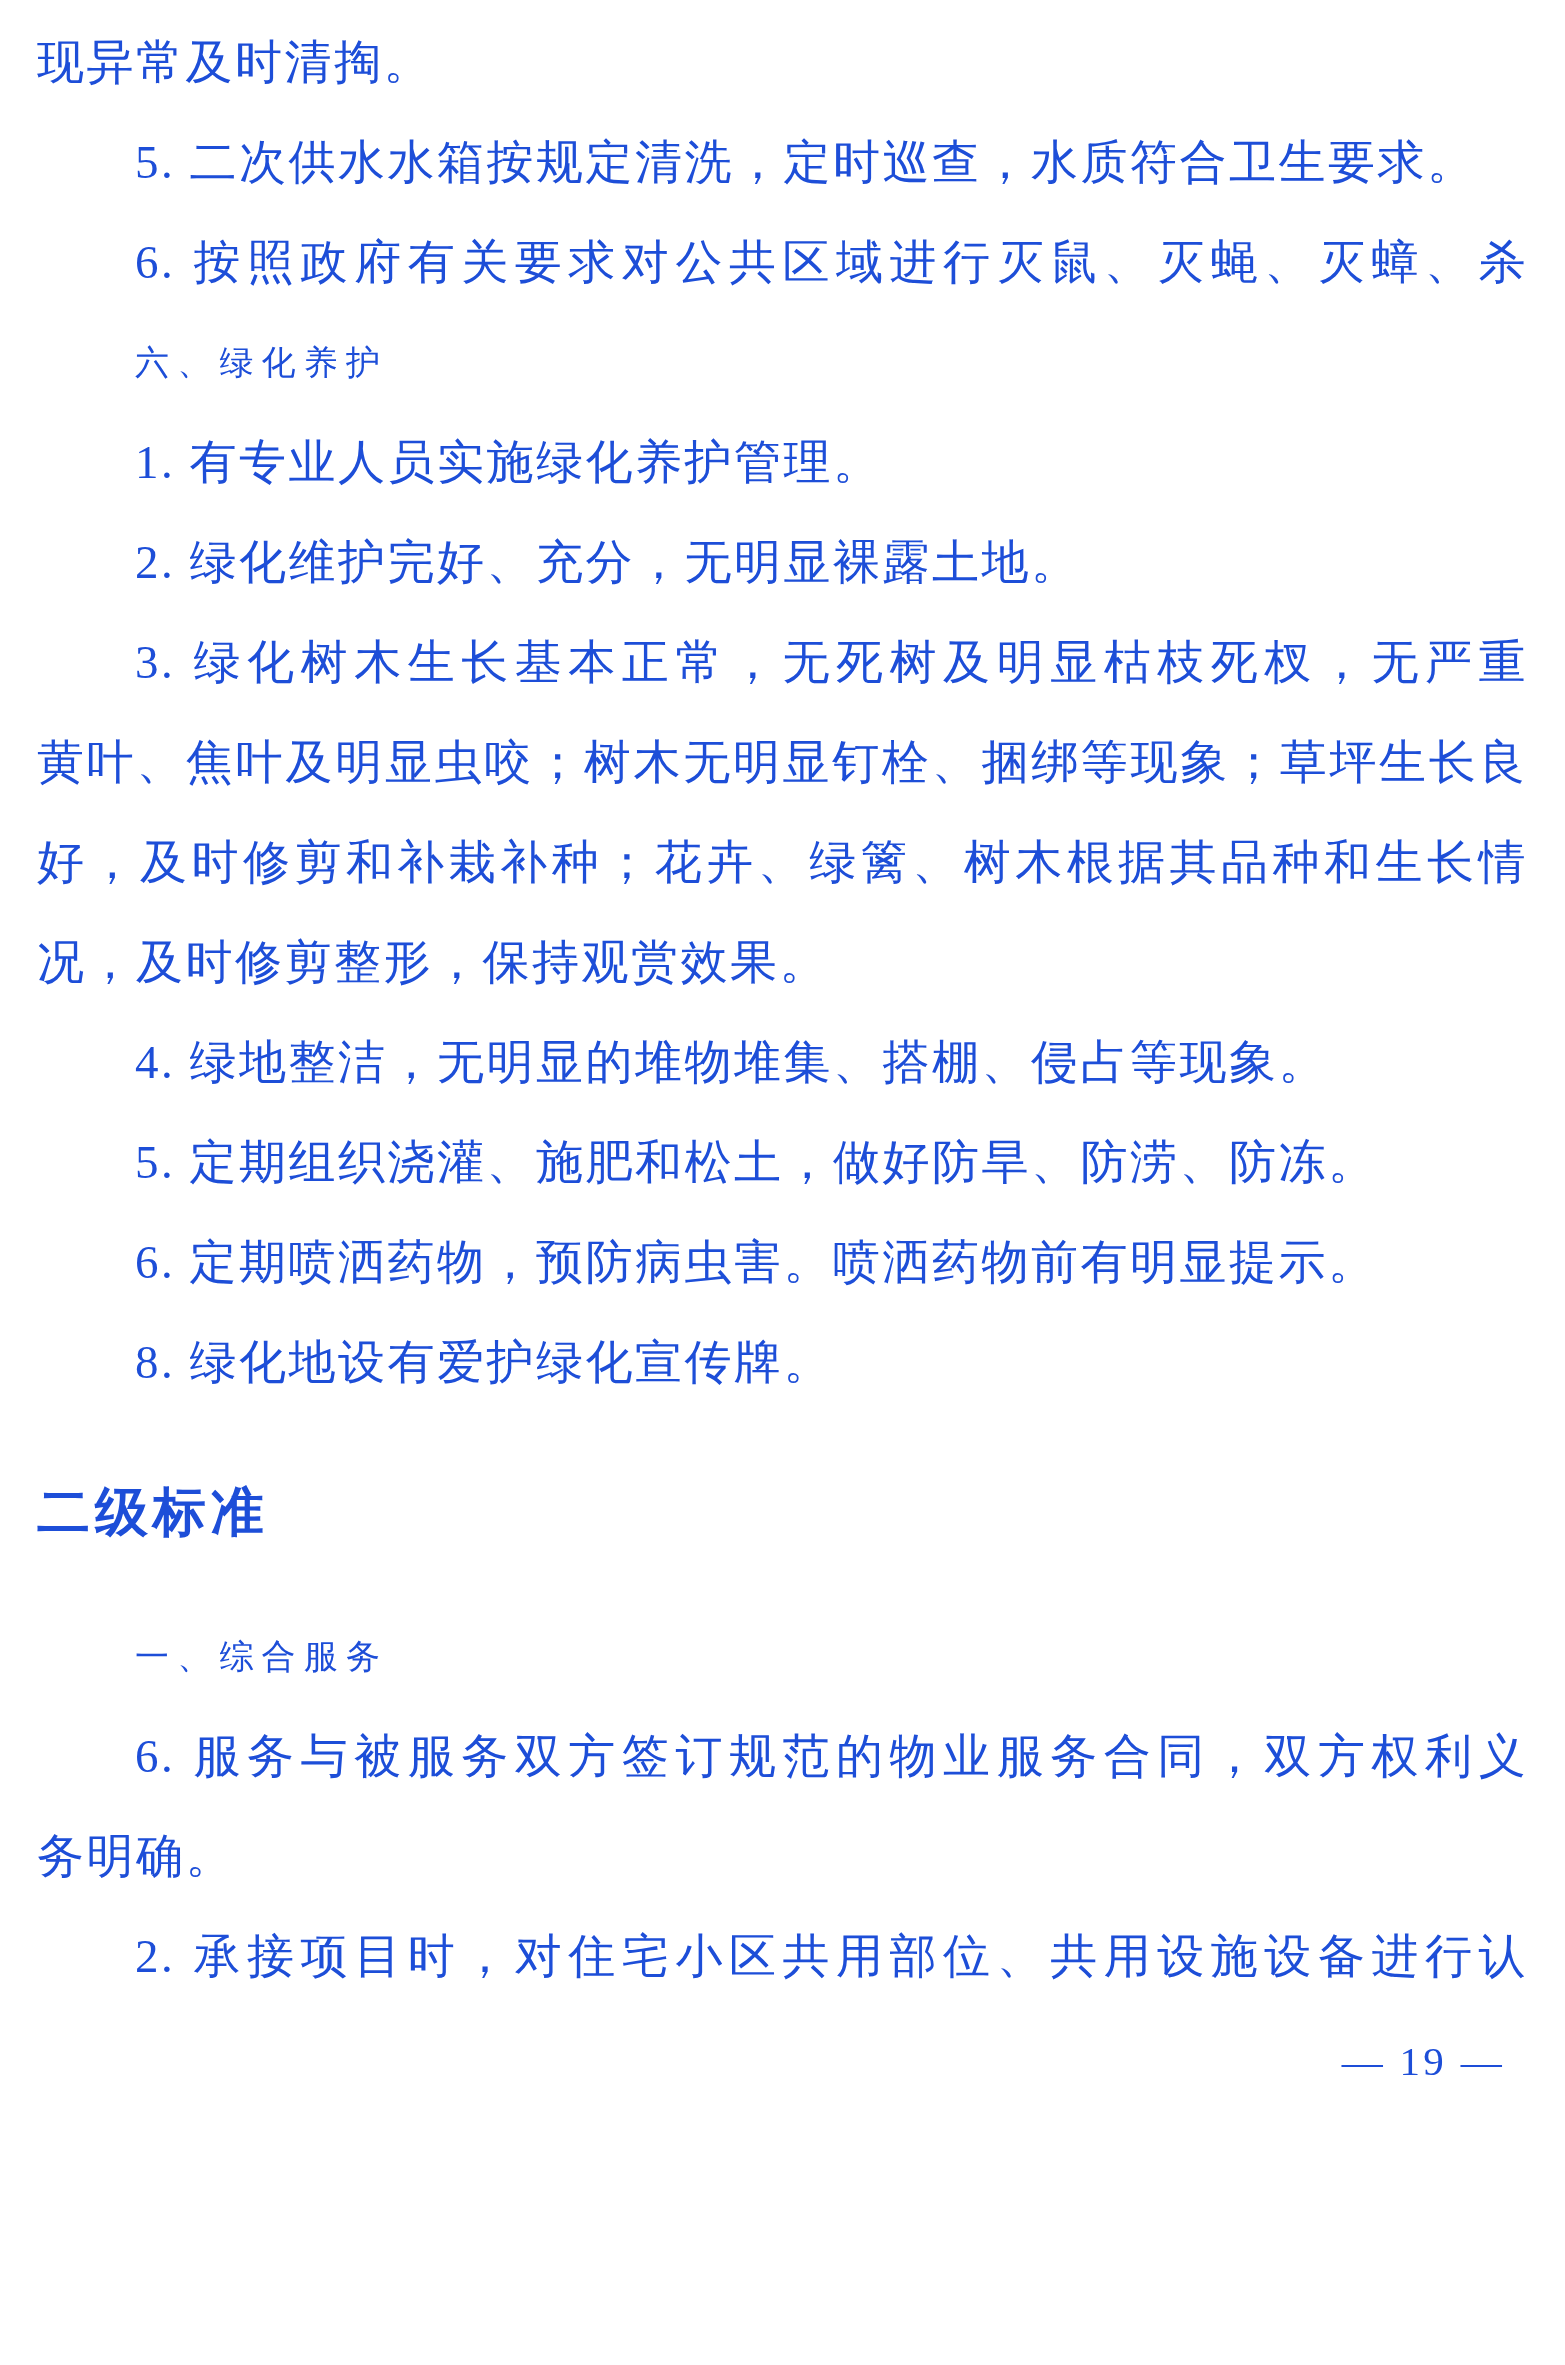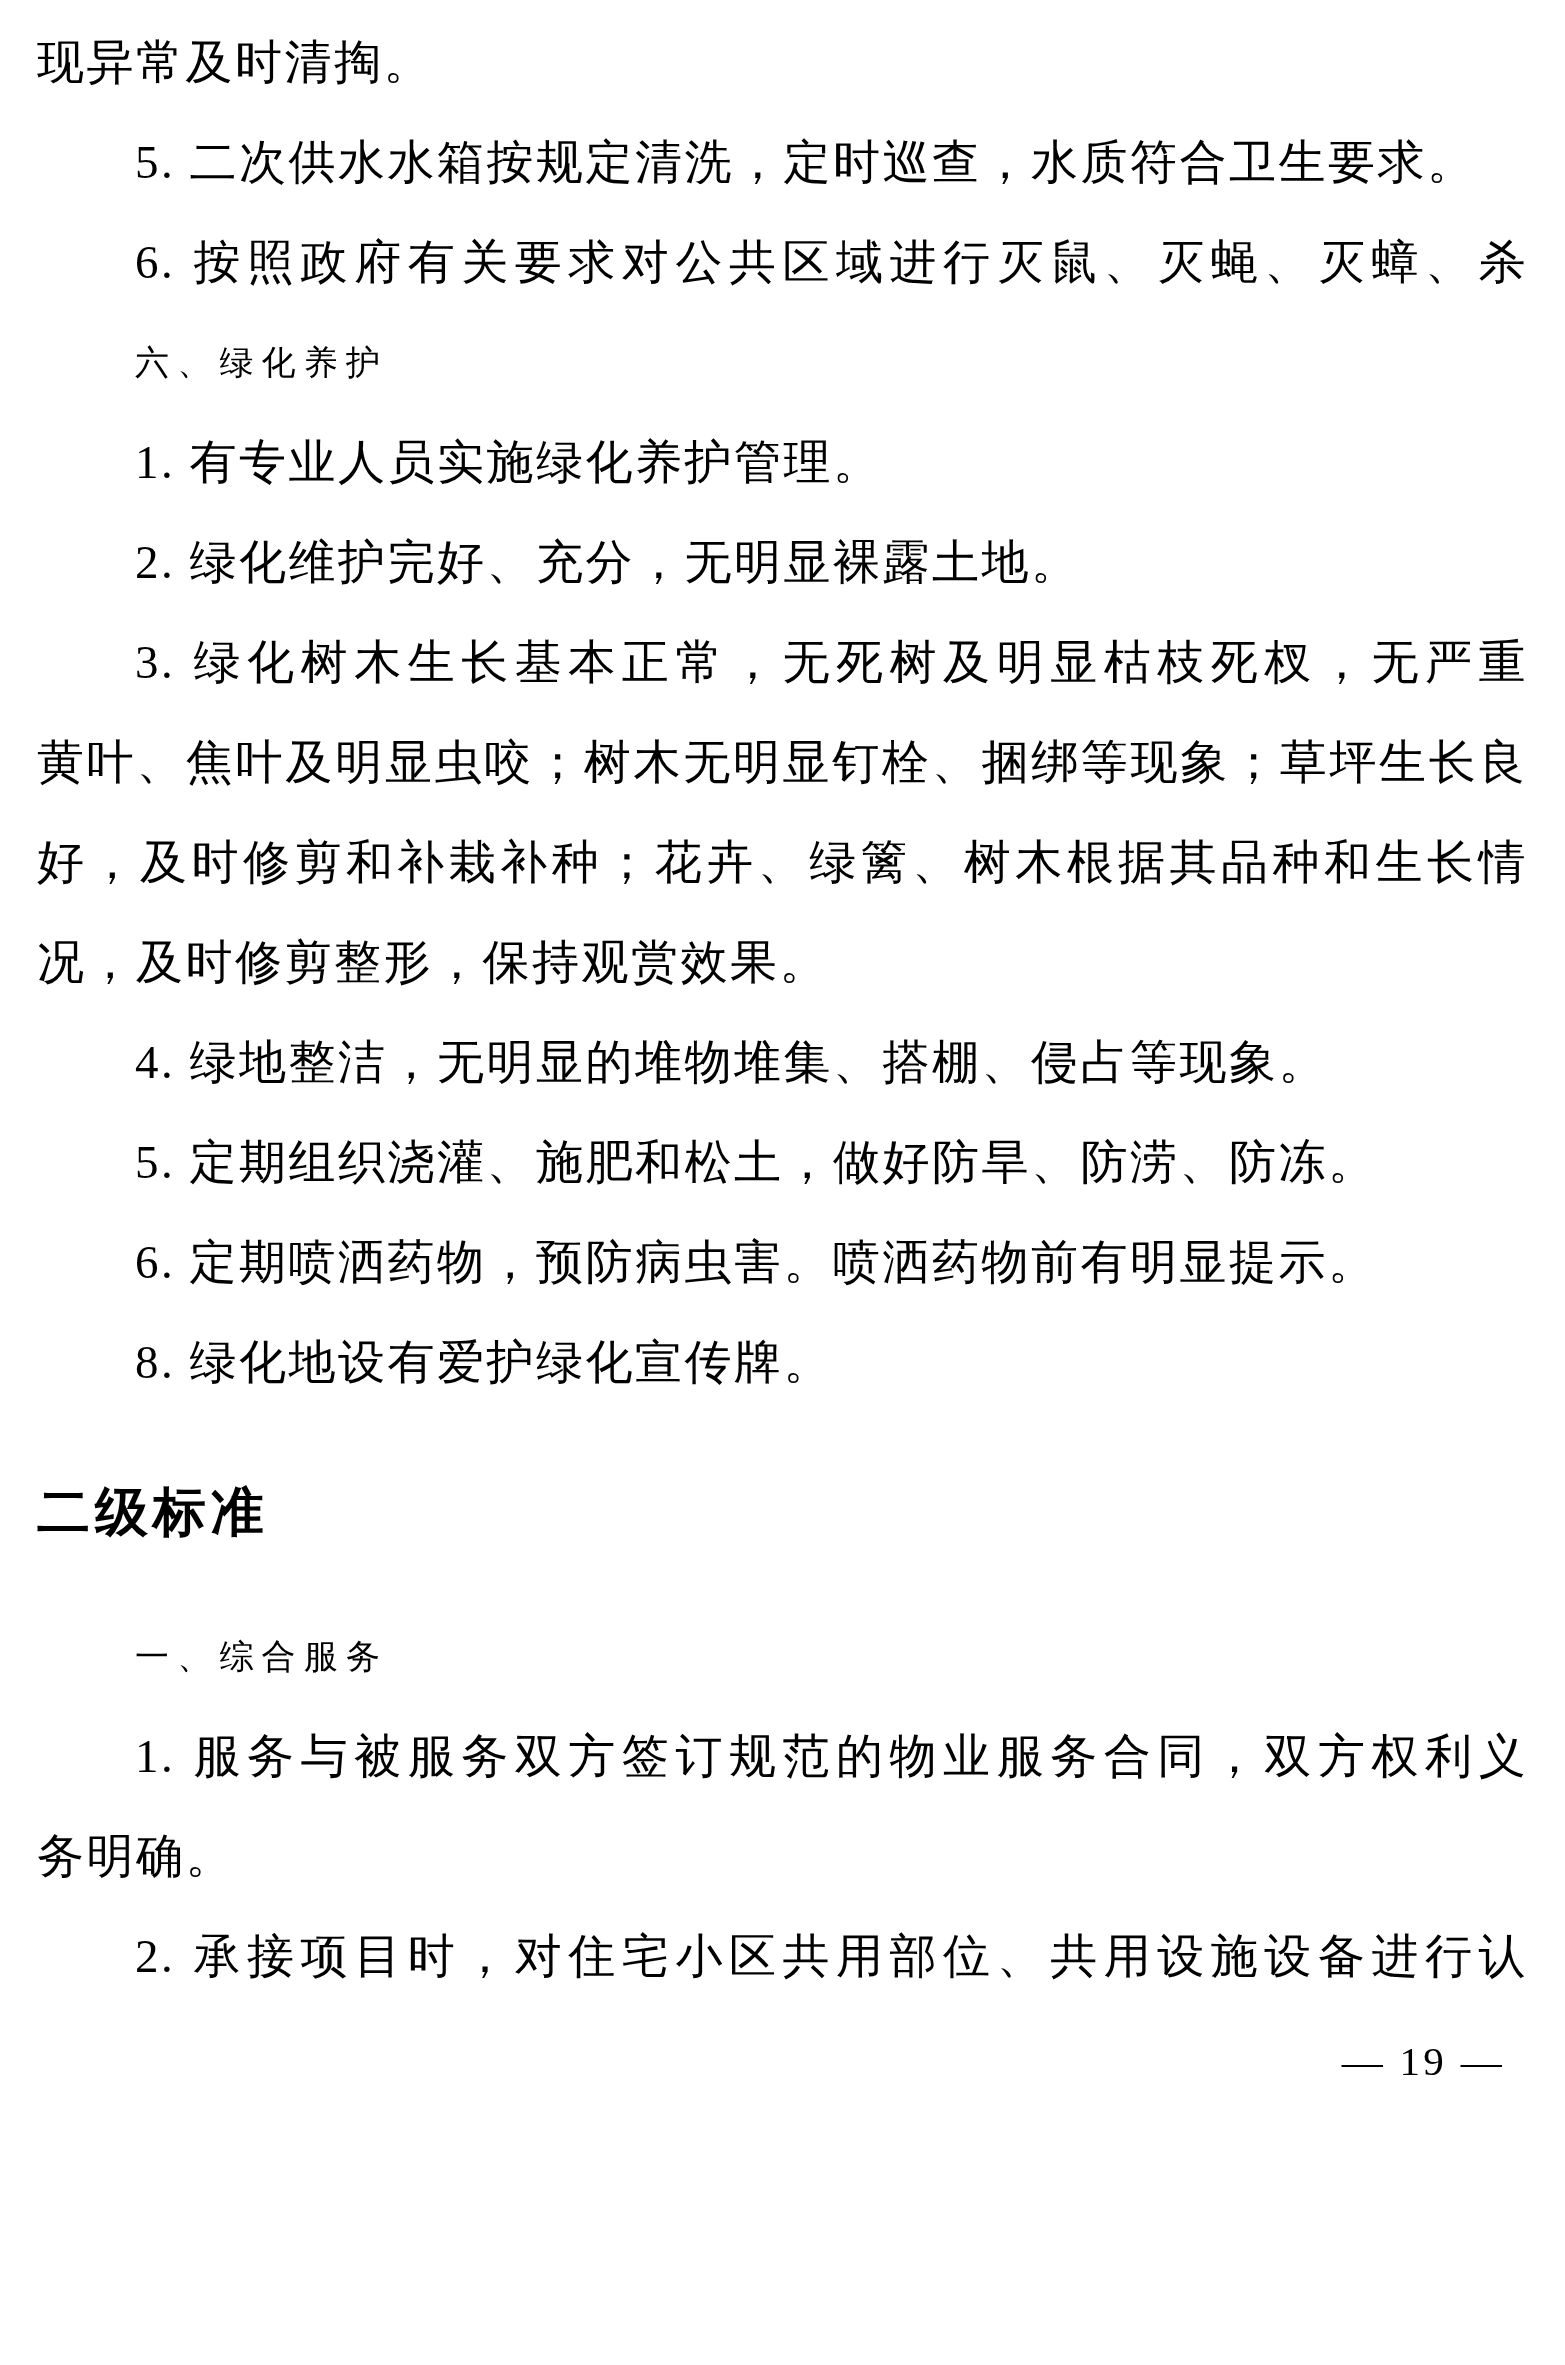--- a/index.html
+++ b/index.html
@@ -6,21 +6,21 @@
     margin: 0;
     padding: 0;
     background: #ffffff;
   }
   .page {
     position: relative;
     width: 1561px;
     height: 2366px;
     box-sizing: border-box;
     background: #ffffff;
-    color: #000000;
+    color: #1d4ed8;
     padding: 12.3px 33px 0 37px;
     overflow: hidden;
     font-family: "Liberation Serif", "DejaVu Serif", serif;
   }
   .line {
     height: 100px;
     line-height: 100px;
     font-size: 47px;
     letter-spacing: 2.5px;
     white-space: nowrap;
@@ -74,18 +74,18 @@
   <div class="line indent fill">3. 绿化树木生长基本正常，无死树及明显枯枝死杈，无严重</div>
   <div class="line fill">黄叶、焦叶及明显虫咬；树木无明显钉栓、捆绑等现象；草坪生长良</div>
   <div class="line fill">好，及时修剪和补栽补种；花卉、绿篱、树木根据其品种和生长情</div>
   <div class="line">况，及时修剪整形，保持观赏效果。</div>
   <div class="line indent">4. 绿地整洁，无明显的堆物堆集、搭棚、侵占等现象。</div>
   <div class="line indent">5. 定期组织浇灌、施肥和松土，做好防旱、防涝、防冻。</div>
   <div class="line indent">6. 定期喷洒药物，预防病虫害。喷洒药物前有明显提示。</div>
   <div class="line indent">8. 绿化地设有爱护绿化宣传牌。</div>
   <div class="doc-title">二级标准</div>
   <div class="line indent h2">一、综合服务</div>
-  <div class="line indent fill">1. 服务与被服务双方签订规范的物业服务合同，双方权利义</div>
+  <div class="line indent fill">6. 服务与被服务双方签订规范的物业服务合同，双方权利义</div>
   <div class="line">务明确。</div>
   <div class="line indent fill">2. 承接项目时，对住宅小区共用部位、共用设施设备进行认</div>
   <div class="pagenum">— 19 —</div>
 </div>
 
 
 </body></html>

